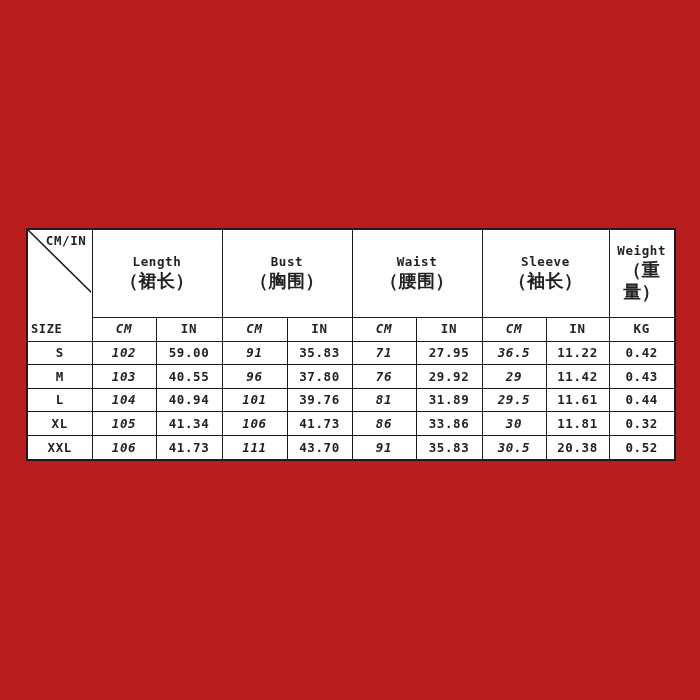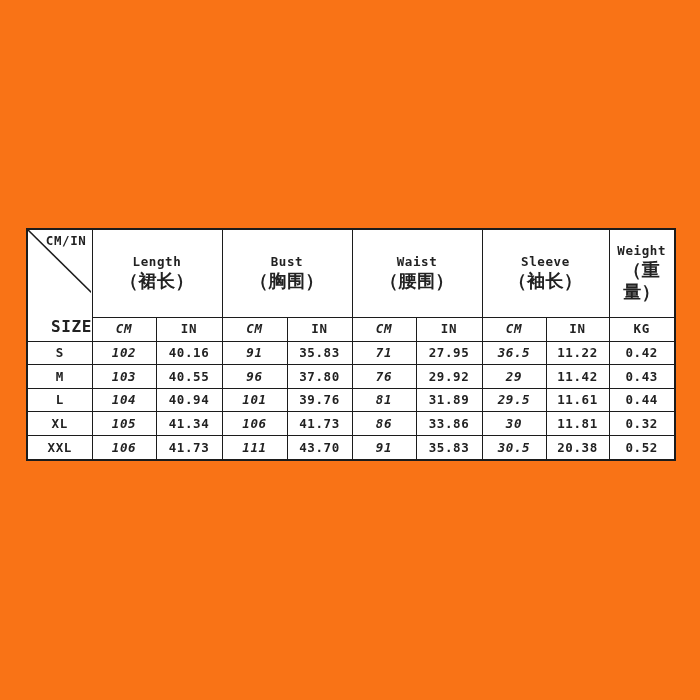--- a/index.html
+++ b/index.html
@@ -8,21 +8,21 @@
     width: 700px;
     height: 700px;
     background: #ffffff;
     font-family: "DejaVu Sans Mono", "Liberation Mono", monospace;
   }
 
   #root {
     position: relative;
     width: 700px;
     height: 700px;
-    background: #f97316;
+    background: #b91c1c;
     overflow: hidden;
   }
 
   #chart-wrap {
     position: absolute;
     left: 26px;
     top: 228px;
     width: 648px;
     height: 233px;
   }
@@ -86,25 +86,24 @@
     top: 3px;
     font-size: 12.5px;
     letter-spacing: 0.6px;
     font-weight: bold;
     color: #222;
   }
   td.corner .size {
     position: absolute;
     left: 3px;
     bottom: 4px;
-    font-size: 16px;
+    font-size: 12px;
     letter-spacing: 0.6px;
     font-weight: bold;
     color: #222;
-    margin-left: 20px;
   }
 
   td.unit { font-size: 12.5px; letter-spacing: 1px; }
   td.sizelabel { font-size: 12.5px; letter-spacing: 1px; }
   td.val { font-size: 12.5px; letter-spacing: 0.8px; margin-top: 11px; }
 </style>
 </head>
 <body>
 
 <div id="root">
@@ -167,21 +166,21 @@
           <td class="unit green">CM</td>
           <td class="unit">IN</td>
           <td class="unit green">CM</td>
           <td class="unit">IN</td>
           <td class="unit">KG</td>
         </tr>
 
         <tr>
           <td class="sizelabel">S</td>
           <td class="val green">102</td>
-          <td class="val">40.16</td>
+          <td class="val">59.00</td>
           <td class="val green">91</td>
           <td class="val">35.83</td>
           <td class="val green">71</td>
           <td class="val">27.95</td>
           <td class="val green">36.5</td>
           <td class="val">11.22</td>
           <td class="val">0.42</td>
         </tr>
 
         <tr>

